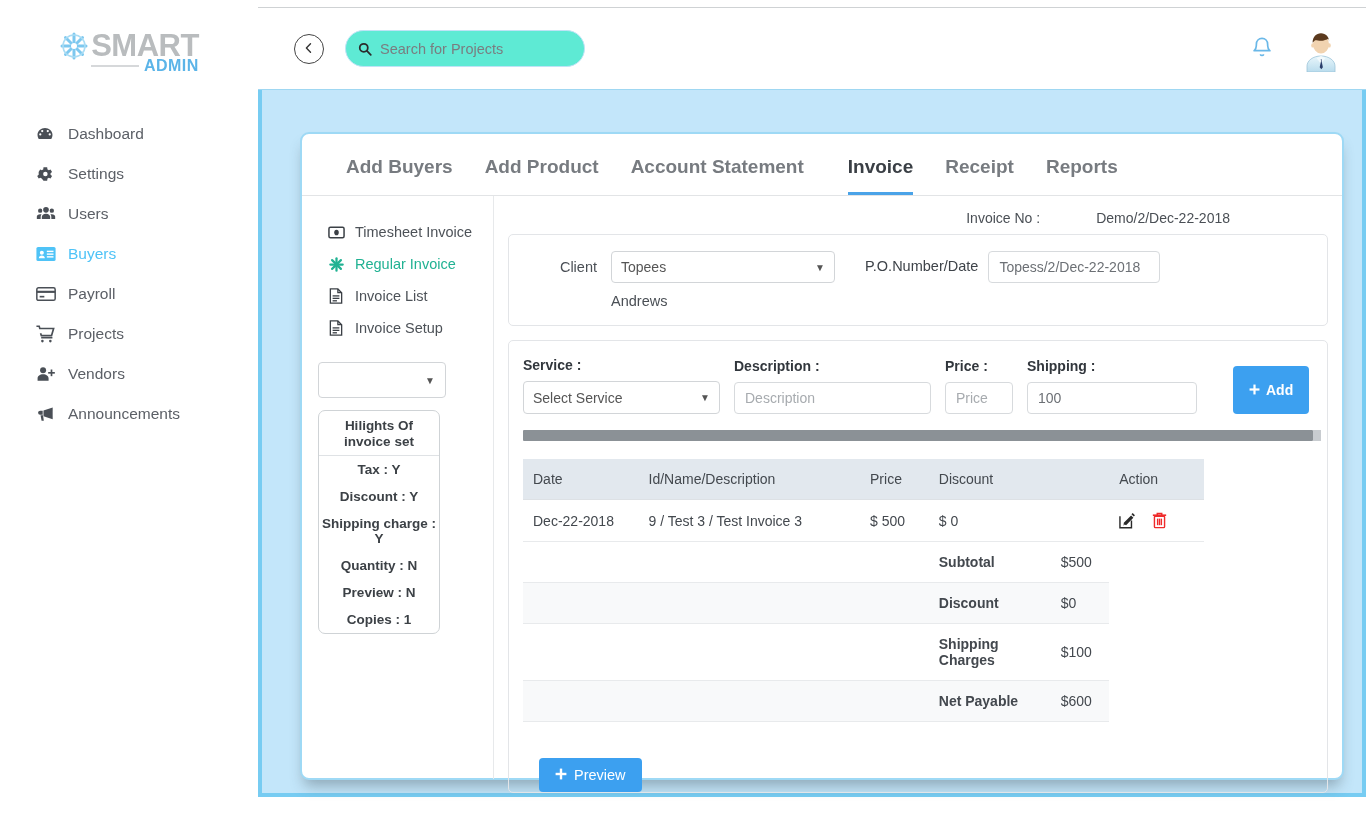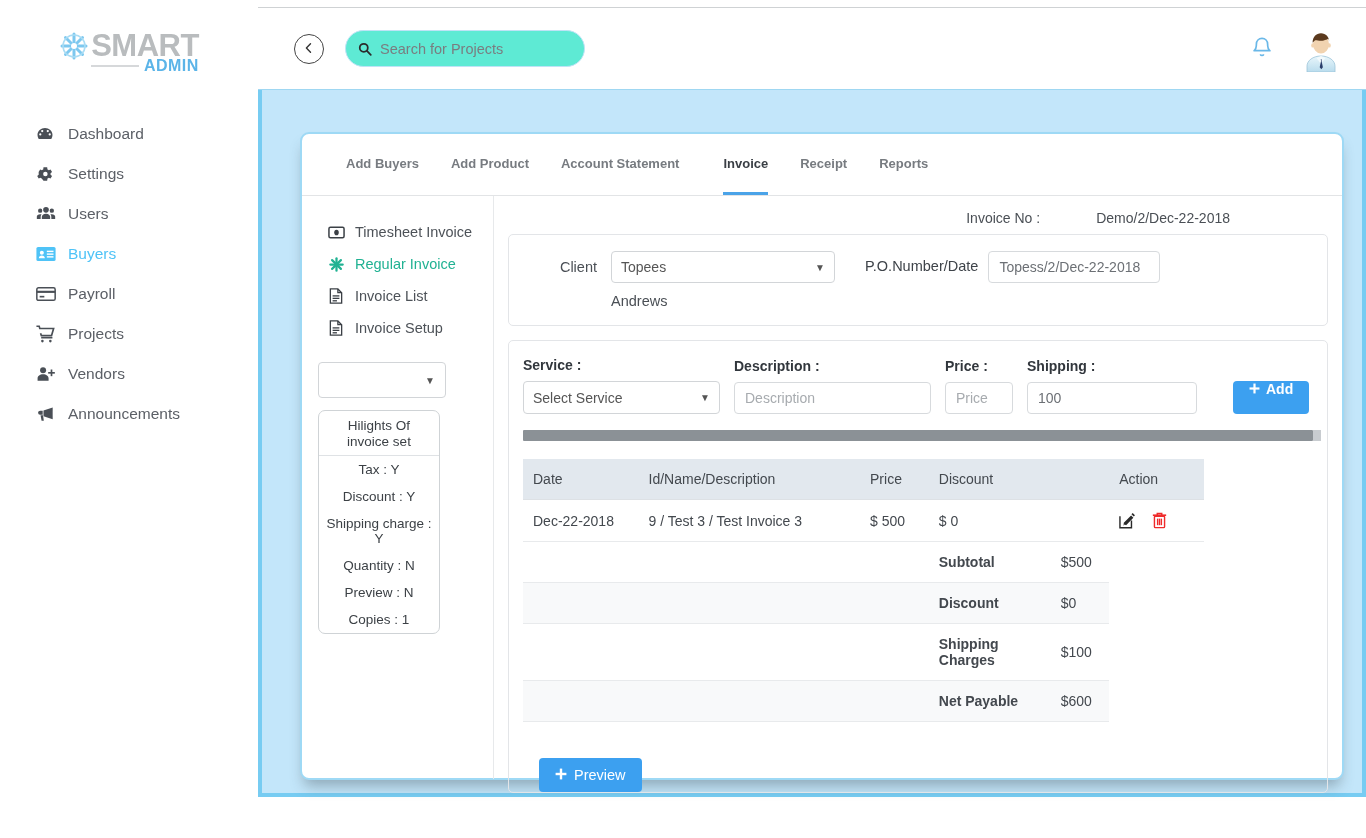--- a/index.html
+++ b/index.html
@@ -167,21 +167,21 @@
   }
 
   
   .tabs {
     display: flex;
     padding: 22px 0 0 44px;
     border-bottom: 1px solid #e2e4e6;
     height: 62px;
   }
   .tab {
-    font-size: 13px;
+    font-size: 19px;
     font-weight: bold;
     color: #777b80;
     padding: 0 0 13px 0;
     margin-right: 32px;
     cursor: pointer;
     border-bottom: 3px solid transparent;
     white-space: nowrap;
   }
   .tab.active {
     color: #3a3f45;
@@ -229,20 +229,21 @@
   .caret { font-size: 10px; color: #555; }
 
   .hilite-box {
     margin: 12px 0 0 4px;
     width: 122px;
     border: 1px solid #cfd3d6;
     border-radius: 7px;
     background: #fff;
     text-align: center;
     overflow: hidden;
+    font-weight: bold;
   }
   .hilite-head {
     padding: 7px 6px 6px;
     font-size: 13.5px;
     color: #3c4146;
     border-bottom: 1px solid #dfe2e5;
     line-height: 1.15;
   }
   .hilite-row {
     padding: 6px 2px;
@@ -311,26 +312,26 @@
     font-weight: bold;
     color: #32373d;
     margin-bottom: 8px;
     display: block;
   }
   .btn-add {
     background: #3ca0f0;
     color: #fff;
     border: 0;
     border-radius: 4px;
-    height: 33px;
+    height: 48px;
     padding: 0 16px;
     font-size: 14px;
     font-weight: bold;
     cursor: pointer;
-    display: inline-flex; align-items: flex-start; gap: 6px;
+    display: inline-flex; align-items: center; gap: 6px;
     font-family: "Liberation Sans", sans-serif;
   }
 
   .hscroll {
     height: 11px;
     background: #8b9196;
     margin: 16px 0 0 0;
     border-radius: 1px;
     position: relative;
     cursor: pointer;

